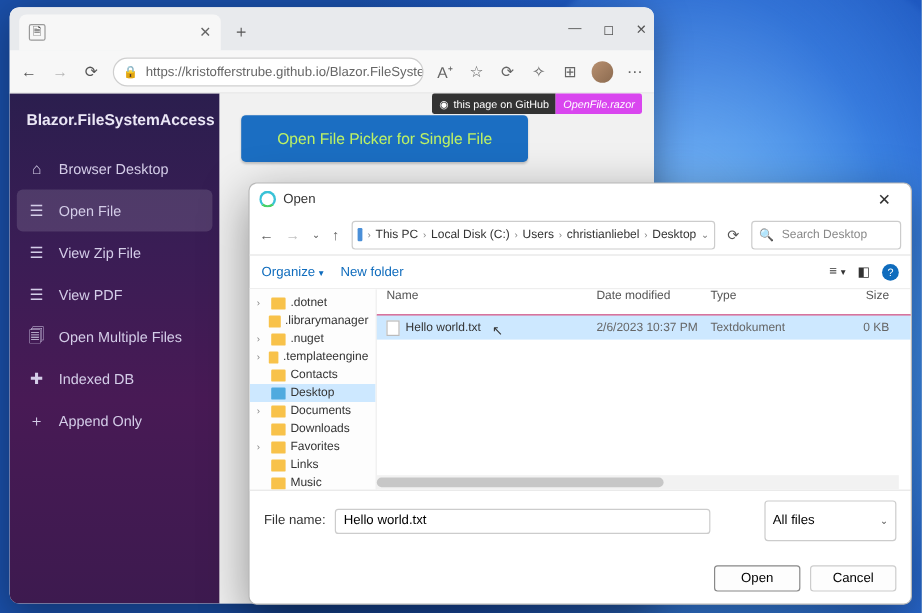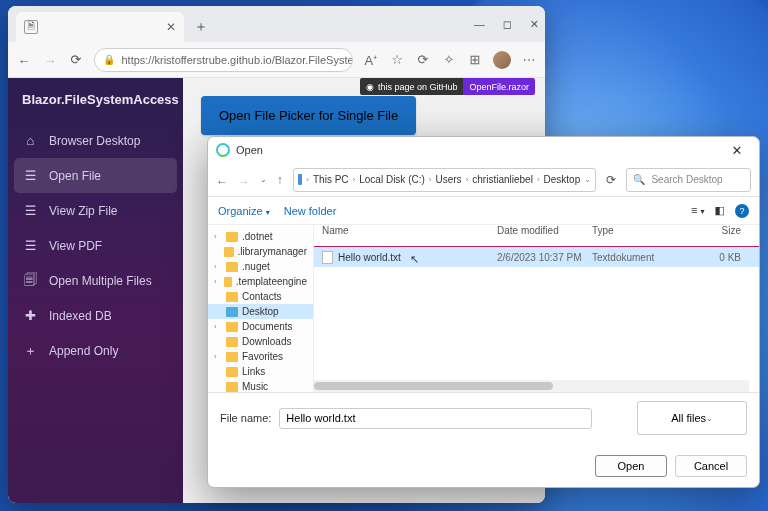--- a/index.html
+++ b/index.html
@@ -23,23 +23,23 @@
 .avatar { width:18px; height:18px; border-radius:50%; background:linear-gradient(135deg,#b89070,#8b6a4f);}
 .page { flex:1; display:flex; }
 .sidebar { width:175px; background:linear-gradient(180deg,#2b1e4e 0%, #3a1d55 30%, #481a55 60%, #3d1a4f 100%); color:#fff; display:flex; flex-direction:column; padding-top:0;}
 .brand { font-size:13px; font-weight:600; padding:14px 14px 16px; color:#eae6f5;}
 .navitem { display:flex; align-items:center; gap:10px; padding:10px 14px; font-size:12px; color:#d4cde8; cursor:pointer;}
 .navitem.active { background:rgba(255,255,255,.13); border-radius:5px; margin:0 6px; padding:10px 8px;}
 .nico { width:17px; height:15px; display:flex; align-items:center; justify-content:center; font-size:13px;}
 .content { flex:1; background:#f1f1f1; position:relative; padding:18px;}
 .ghbadge { position:absolute; top:0; right:10px; display:flex; font-size:9px; height:17px;}
 .ghbadge .l{background:#333;color:#fff;padding:0 6px;display:flex;align-items:center;gap:4px;border-radius:2px 0 0 2px;}
-.ghbadge .r{background:#6d28d9;color:#fff;padding:0 6px;display:flex;align-items:center;border-radius:0 2px 2px 0;}
-.bigbtn { background:#1b6ec2; color:#000000; border:none; padding:12px 18px; font-size:13px; border-radius:4px; cursor:pointer; box-shadow:0 1px 2px rgba(0,0,0,.2);}
-.dialog { position:absolute; left:207px; top:136px; width:553px; height:352px; background:#fff; border:1px solid #b8b8b8; border-radius:7px; box-shadow:0 12px 40px rgba(0,0,0,.4); display:flex; flex-direction:column; font-size:11px;}
+.ghbadge .r{background:#d946ef;color:#fff;padding:0 6px;display:flex;align-items:center;border-radius:0 2px 2px 0;font-style:italic;}
+.bigbtn { background:#1b6ec2; color:#bef264; border:none; padding:12px 30px; font-size:13px; border-radius:4px; cursor:pointer; box-shadow:0 1px 2px rgba(0,0,0,.2);}
+.dialog { position:absolute; left:207px; top:152px; width:553px; height:352px; background:#fff; border:1px solid #b8b8b8; border-radius:7px; box-shadow:0 12px 40px rgba(0,0,0,.4); display:flex; flex-direction:column; font-size:11px;}
 .dlg-title { height:26px; display:flex; align-items:center; padding:0 8px; color:#333;}
 .dlg-title .eic{width:14px;height:14px;border-radius:50%;border:2px solid #39c2d7;border-bottom-color:#47d068;margin-right:6px;}
 .dlg-title .close{margin-left:auto;cursor:pointer;width:28px;height:20px;display:flex;align-items:center;justify-content:center;font-size:13px;}
 .dlg-nav { height:34px; display:flex; align-items:center; padding:0 8px; gap:10px; border-bottom:1px solid #e5e5e5;}
 .dlg-nav .ar{color:#666;cursor:pointer;font-size:12px;}
 .dlg-nav .up{color:#666;cursor:pointer;font-size:12px;}
 .crumb { flex:1; height:24px; border:1px solid #ccc; border-radius:3px; display:flex; align-items:center; padding:0 4px; gap:4px; overflow:hidden; font-size:10px; color:#333;}
 .crumb span{white-space:nowrap;}
 .crumb .sep{color:#888;font-size:8px;}
 .crumb .pcic{width:13px;height:11px;background:#4a8fd8;border-radius:1px;}
@@ -65,21 +65,21 @@
 .row .c1{width:175px;display:flex;align-items:center;gap:5px;} .row .c2{width:95px;color:#666;} .row .c3{width:95px;color:#666;} .row .c4{flex:1;text-align:right;padding-right:10px;color:#666;}
 .fic{width:11px;height:13px;border:1px solid #bbb;background:#fff;position:relative;}
 .cursor{position:absolute;font-size:11px;}
 .scroll-space{flex:1; position:relative;}
 .hscroll{position:absolute;left:0;right:10px;bottom:0;height:12px;background:#f2f2f2;}
 .hscroll .th{position:absolute;left:0;top:2px;height:8px;width:55%;background:#c7c7c7;border-radius:4px;}
 .dlg-foot { border-top:1px solid #e5e5e5; padding:8px 12px 10px; display:flex; flex-direction:column; gap:20px; font-size:11px;}
 .fn-row{display:flex;align-items:center;gap:8px;}
 .fn-row label{color:#333;}
 .fn-row input{flex:1;height:21px;border:1px solid #ccc;border-radius:3px;padding:0 6px;font-size:11px;}
-.filter{width:110px;height:21px;border:1px solid #ccc;border-radius:3px;display:flex;align-items:center;padding:16px 6px;justify-content:center;cursor:pointer;margin-left:37px;}
+.filter{width:110px;height:21px;border:1px solid #ccc;border-radius:3px;display:flex;align-items:center;padding:16px 6px;justify-content:space-between;cursor:pointer;margin-left:37px;}
 .btn-row{display:flex;justify-content:flex-end;gap:8px;}
 .dbtn{min-width:72px;height:22px;border:1px solid #ccc;background:#fdfdfd;border-radius:3px;font-size:11px;cursor:pointer;}
 .dbtn.primary{border-color:#888;}
 </style>
 </head>
 <body>
 
 <div class="wallpaper"></div>
 
 <div class="browser">

